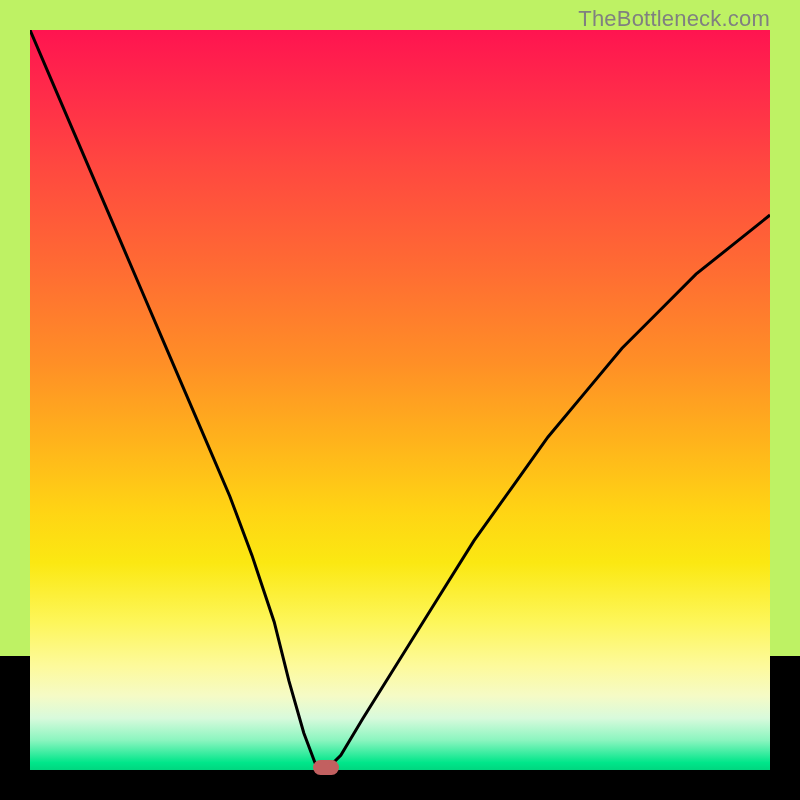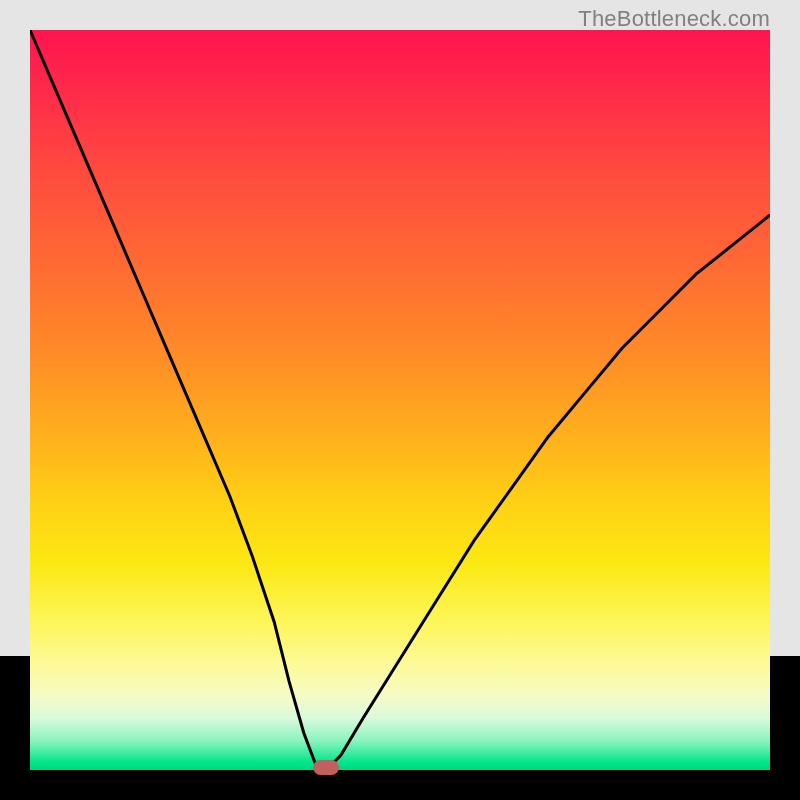--- a/index.html
+++ b/index.html
@@ -10,21 +10,21 @@
     overflow: hidden;
     background: #000000;
     font-family: Arial, Helvetica, sans-serif;
   }
   .frame {
     position: absolute;
     top: 0;
     left: 0;
     width: 800px;
     height: 656px;
-    background: #e5e5e5;
+    background: #bef264;
   }
   .plot-area {
     position: absolute;
     top: 30px;
     left: 30px;
     width: 740px;
     height: 740px;
     background: linear-gradient(to bottom,
       #ff1450 0%,
       #ff2a4a 8%,

